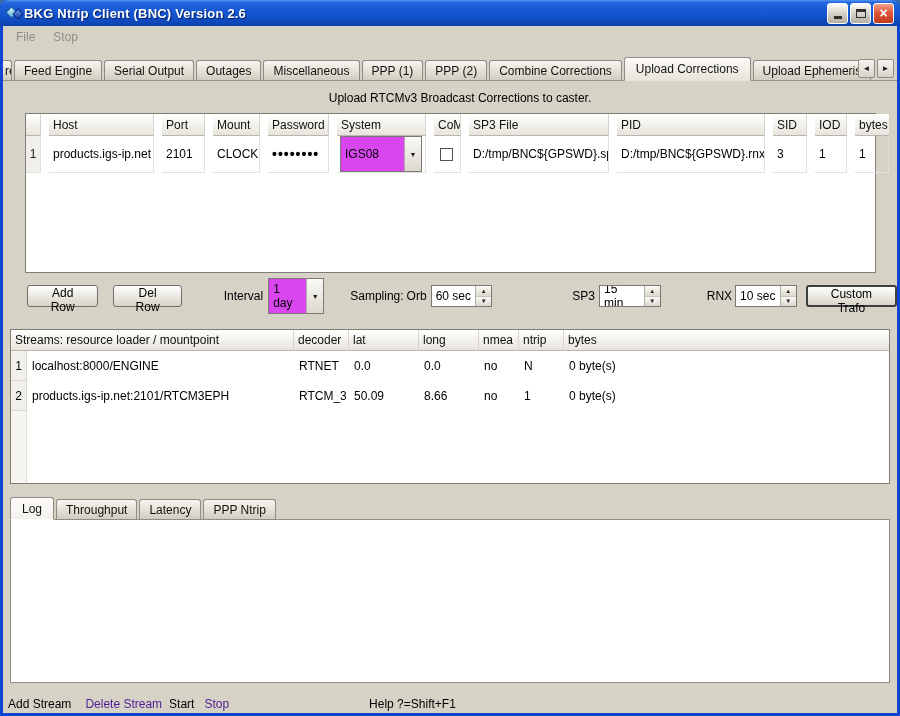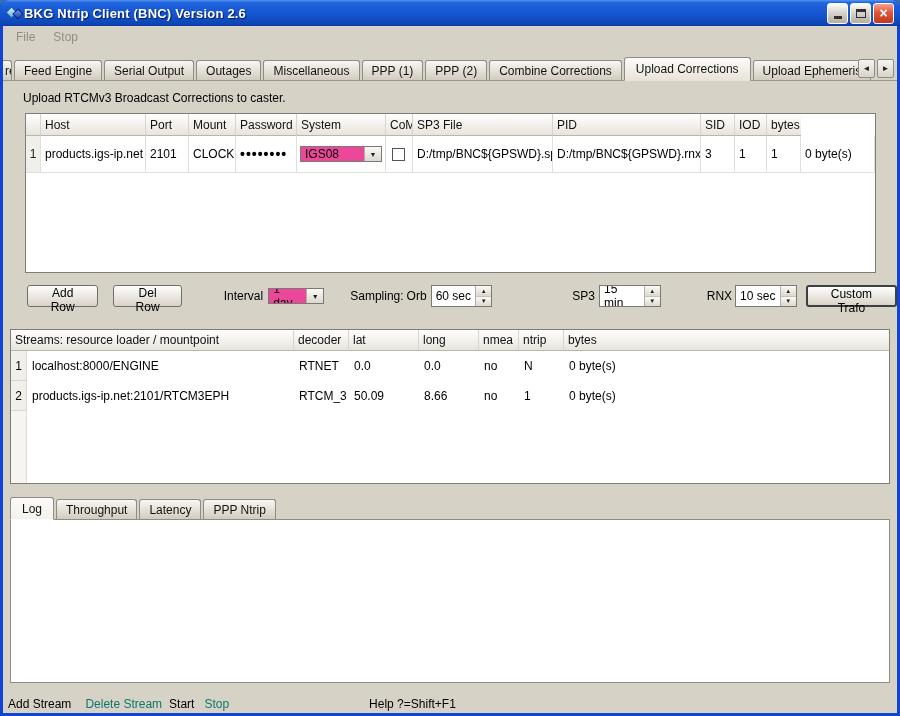--- a/index.html
+++ b/index.html
@@ -46,41 +46,41 @@
     border:1px solid #8e8c85; border-bottom:none; border-radius:3px 3px 0 0;
     margin-right:2px; white-space:nowrap; cursor:default; }
   .tab.selected { height:24px; background:linear-gradient(180deg,#fcfbf9,#e8e4da);
     position:relative; z-index:2; margin-bottom:-1px; border-bottom:1px solid #e8e4da; padding:0 11px; }
   .tab.clipped { width:54px; padding:0 6px 0 2px; border-left:none; border-radius:0 3px 0 0; overflow:hidden; }
   .tabscrollers { position:absolute; right:3px; bottom:2px; display:flex; gap:2px; }
   .scrollbtn { width:17px; height:19px; border:1px solid #8e8c85; border-radius:2px;
     background:linear-gradient(180deg,#f5f4f1,#d7d3c9); font-size:8px; display:flex;
     align-items:center; justify-content:center; color:#1b1b18; }
 
-  .desc { margin:10px 0 0 20px; font-size:12px; color:#000; height:15px; }
+  .desc { margin:10px 0 0 20px; font-size:12px; color:#000; height:15px;text-align:center; }
 
   .utable { margin:7px 0 0 22px; width:851px; height:160px; background:#fff;
     border:1px solid #7f7d77; display:flex; flex-direction:column; }
-  .ugrid { display:grid; grid-template-columns:15px 105px 43px 47px 61px 89px 27px 140px 148px 34px 32px 34px 1fr; }
+  .ugrid { display:grid; grid-template-columns:15px 105px 43px 47px 61px 89px 27px 140px 148px 34px 32px 34px 1fr;gap:8px; }
   .uhead { height:22px; flex:0 0 22px; }
   .hc { background:linear-gradient(180deg,#ffffff,#f1efe9 60%,#e7e4dd);
     border-right:1px solid #d6d4cd; border-bottom:1px solid #b9b6af;
     font-size:12px; display:flex; align-items:center; padding:0 4px; color:#111;
     white-space:nowrap; overflow:hidden; }
   .hc:last-child { border-right:none; }
   .urow { height:37px; flex:0 0 37px; }
   .uc { border-right:1px solid #e2e0da; border-bottom:1px solid #e2e0da; font-size:12px;
     display:flex; align-items:center; padding:0 4px; color:#000; white-space:nowrap; overflow:hidden; }
   .uc.num { background:#f1efea; justify-content:center; padding:0; color:#222; }
   .uc.ccell { padding:2px 3px; }
   .pw { font-size:14px; font-weight:bold; letter-spacing:1px; }
   .ufill { flex:1; background:#fff; }
   .checkbox { width:13px; height:13px; background:#fff; border:1px solid #55534d; margin-left:3px; }
 
-  .combo { display:flex; align-items:stretch; background:#ec4899; border:1px solid #7b7974; height:16px; }
+  .combo { display:flex; align-items:stretch; background:#d946ef; border:1px solid #7b7974; height:36px; }
   .syscombo { width:84px; }
   .cval { flex:1; padding:0 4px; font-size:12px; display:flex; align-items:center; overflow:hidden; }
   .arrowbox { width:17px; display:flex; align-items:center; justify-content:center; font-size:7px; color:#1c1c19;
     background:linear-gradient(180deg,#fbfaf7,#dcd8ce); border-left:1px solid #b2afa8; }
 
   .controls { display:flex; align-items:center; margin-top:12px; padding-left:24px; height:22px; font-size:12px; color:#000; }
   .btn { height:22px; padding:0 12px; border:1px solid #716f69; border-radius:3px;
     background:linear-gradient(180deg,#fefefe,#e7e4dc 60%,#d7d3c8);
     font-size:12px; font-family:inherit; color:#000; cursor:default; }
   .btn.default { border:2px solid #3d3f41; padding:0 10px; }
@@ -106,21 +106,21 @@
   .sfill { flex:1; display:grid; grid-template-columns:16px 1fr; }
   .sfill .stripcell { background:#f6f5f0; border-right:1px solid #e0ded7; }
 
   .btabstrip { margin:12px 0 0 7px; height:23px; display:flex; align-items:flex-end; position:relative; z-index:2; }
   .btabstrip .tab.selected { height:23px; background:linear-gradient(180deg,#fcfbf9,#f3f1ec);
     border-bottom:1px solid #fdfdfc; }
   .logpane { margin:0 0 0 7px; width:880px; height:164px; background:#fff; border:1px solid #8f8d86; }
 
   .statusbar { display:flex; align-items:center; margin-top:12px; padding-left:5px; font-size:12px; height:18px; }
   .sb { color:#000; cursor:default; }
-  .sb.disabled { color:#0f766e; }
+  .sb.disabled { color:#4c1d95; }
   .ml-del { margin-left:14px; } .ml-start { margin-left:7px; } .ml-stop { margin-left:10px; } .ml-help { margin-left:140px; }
 </style>
 </head>
 <body>
 
 <div class="window">
   <div class="titlebar">
     <span class="app-icon">
         <span class="d1"></span>
         <span class="d2"></span>

